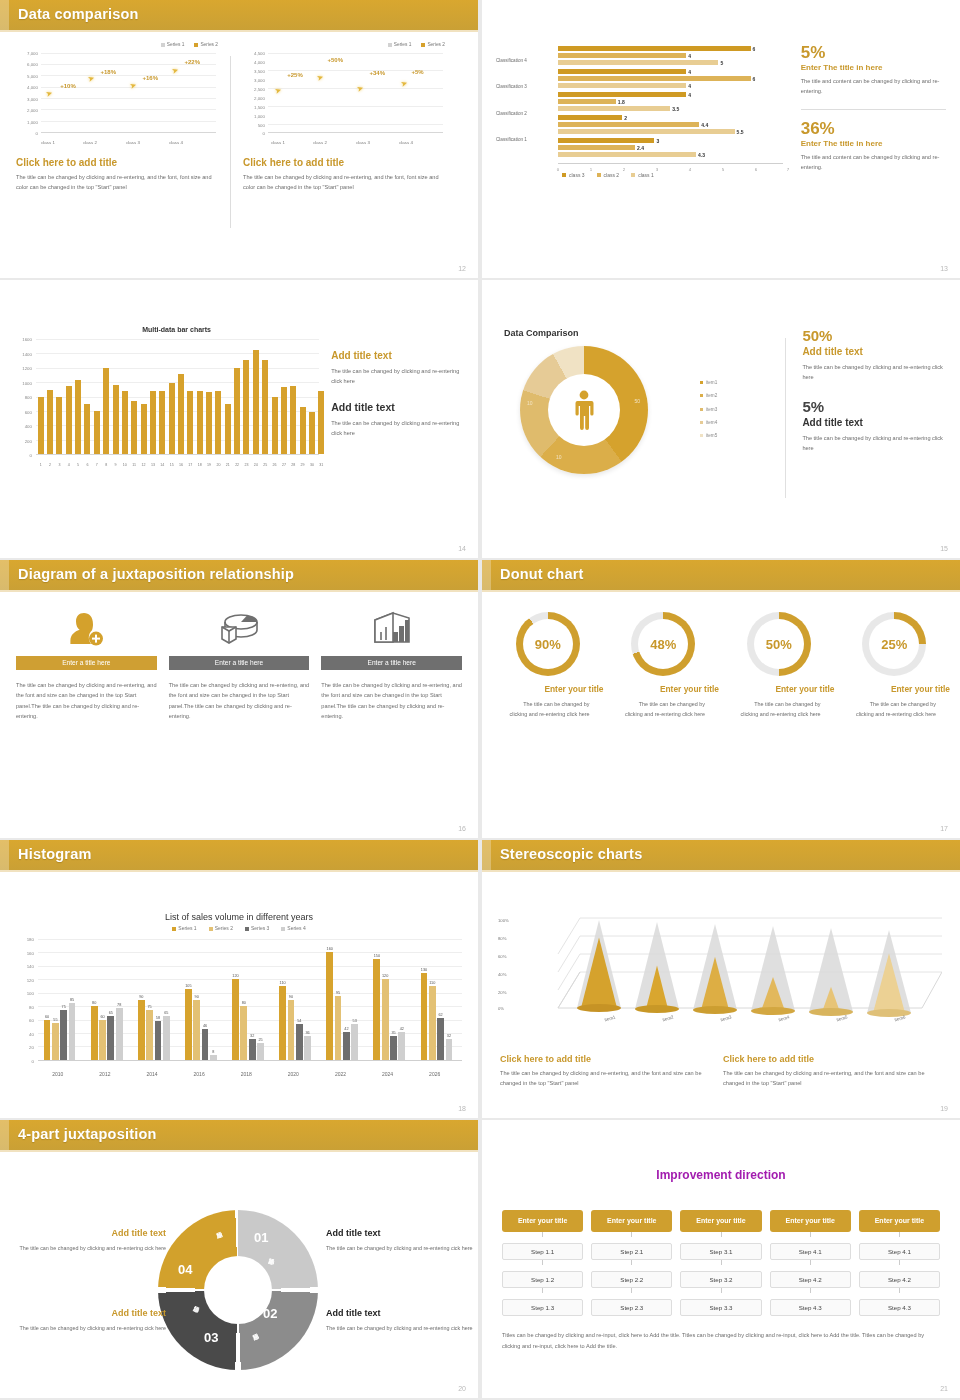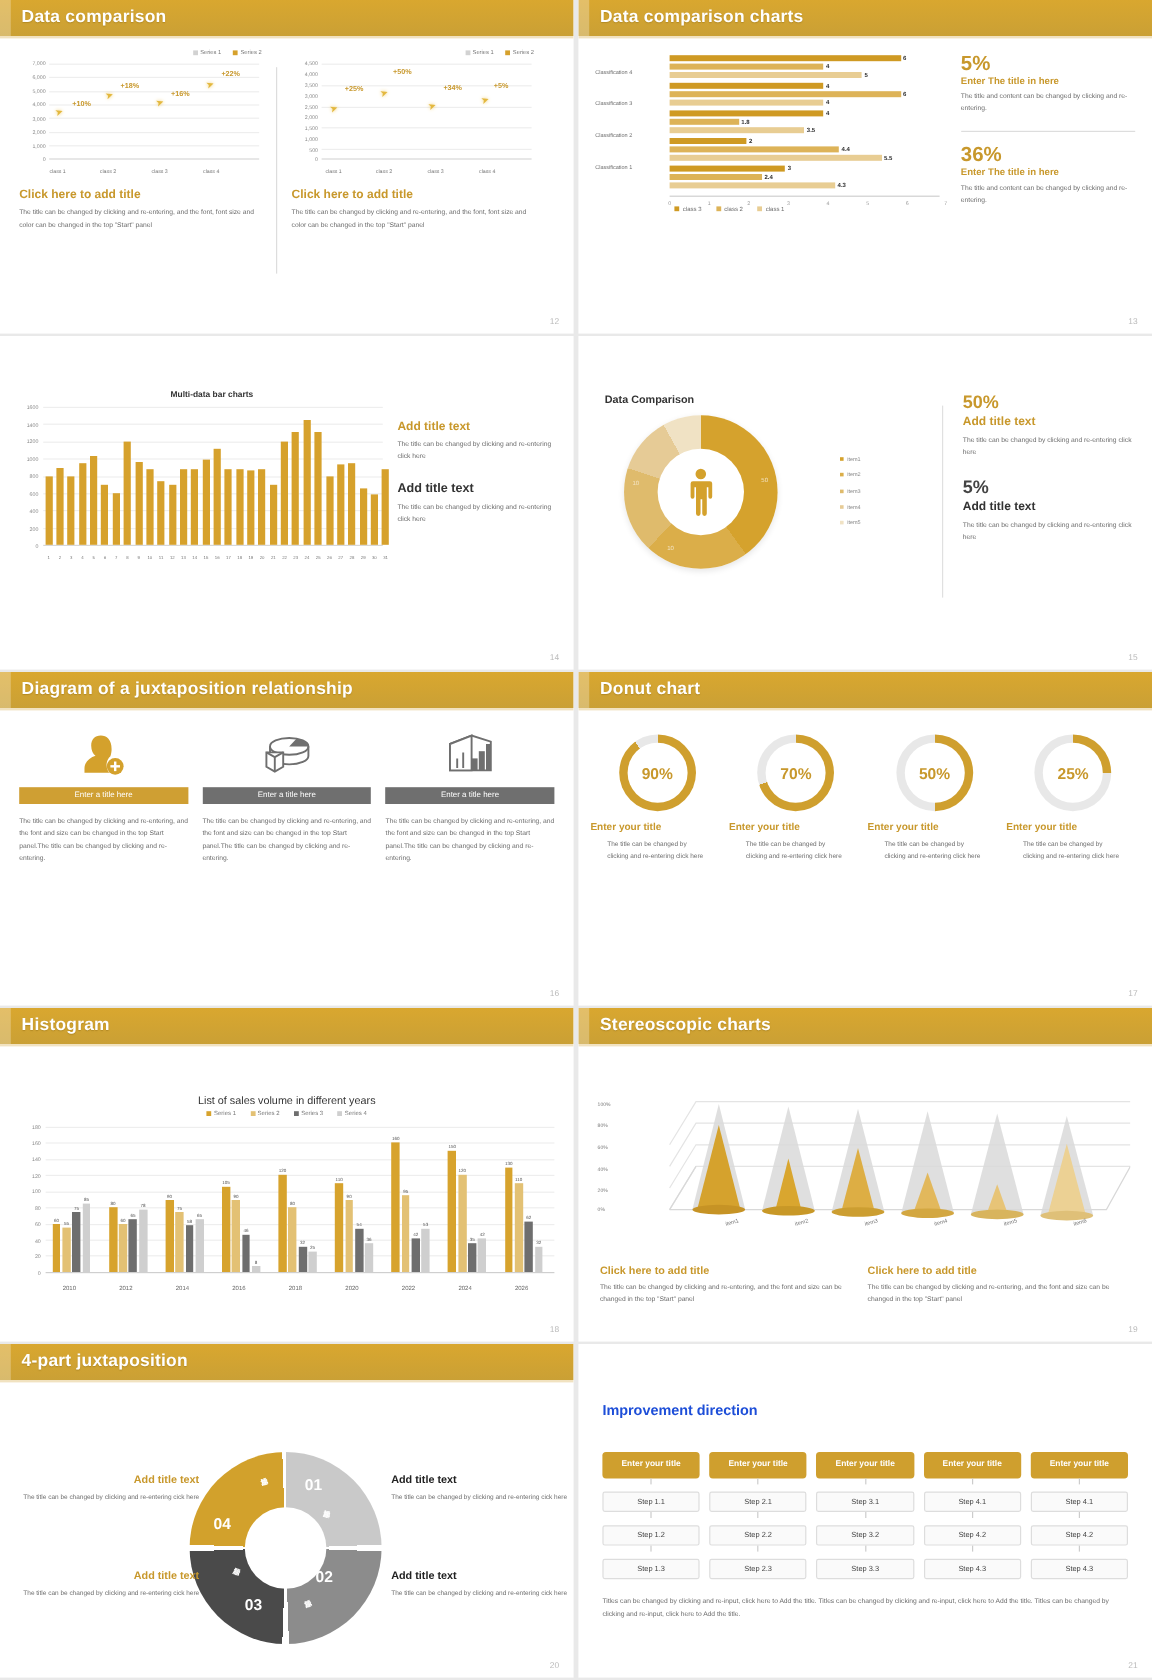--- a/index.html
+++ b/index.html
@@ -69,21 +69,21 @@
   
   .s16{display:flex;padding:16px 16px 0 16px;gap:12px;}
   .s16 .col{width:142px;}
   .icon16{height:42px;display:flex;align-items:center;justify-content:center;}
   .btn16{height:14px;line-height:14px;text-align:center;color:#fff;font-size:6.6px;margin:6px 0 10px;}
   .bgold{background:#cf9f33;}
   .bgray{background:#6f6f6f;}
 
   
   .s17{display:flex;padding:20px 10px 0 10px;gap:4px;}
-  .s17 .col{width:112px;text-align:left;}
+  .s17 .col{width:112px;text-align:right;}
   .ring{width:64px;height:64px;margin:0 auto 8px;border-radius:50%;position:relative;}
   .ring .hole{position:absolute;left:7px;top:7px;right:7px;bottom:7px;background:#fff;border-radius:50%;display:flex;align-items:center;justify-content:center;font-size:13px;font-weight:bold;color:#c8982c;}
   .t17{color:#c8982c;font-size:8.4px;font-weight:bold;margin-bottom:5px;}
   .p17{font-size:5.4px;color:#6d6d6d;line-height:1.9;padding:0 14px;}
 
   
   .s18{padding:6px 8px 0 8px;position:relative;}
   .c18title{text-align:center;font-size:9px;color:#333;margin:4px 0 3px;}
   .h18{position:relative;height:148px;margin-top:4px;}
   .h18plot{position:absolute;left:30px;right:8px;top:4px;bottom:22px;border-bottom:1px solid #cfcfcf;}
@@ -102,21 +102,21 @@
   .x19{position:absolute;font-size:4.6px;color:#777;transform:translateX(-50%) rotate(-16deg);}
 
   
   .s20{position:relative;padding-top:8px;}
   .s20 .txt{position:absolute;width:150px;}
   .s20 .t{font-size:9px;font-weight:bold;margin-bottom:5px;}
   .s20 .p{font-size:5.4px;color:#6d6d6d;line-height:1.9;}
 
   
   .s21{padding:10px 20px 0 20px;}
-  .imp{text-align:left;color:#1d4ed8;font-size:12px;font-weight:bold;margin:6px 0 28px;}
+  .imp{text-align:center;color:#a21caf;font-size:12px;font-weight:bold;margin:6px 0 28px;}
   .cols21{display:flex;gap:8px;justify-content:center;}
   .col21{flex:1;}
   .top21{background:#cf9f2e;color:#fff;font-size:7px;font-weight:bold;text-align:center;height:22px;line-height:22px;border-radius:3px;}
   .step21{border:1px solid #ddd;background:#fafafa;color:#444;font-size:6.2px;text-align:center;height:15px;line-height:15px;margin-top:6px;border-radius:2px;}
   .conn{width:1px;height:5px;background:#ccc;margin:0 auto;}
   .foot21{font-size:5.6px;color:#6d6d6d;line-height:2;margin-top:14px;text-align:left;}
 </style>
 </head>
 <body>
 
@@ -241,24 +241,20 @@
           <div class="xlab" style="left:163px">class 4</div>
         </div>
         <div class="ttl-gold" style="margin:10px 0 4px">Click here to add title</div>
         <div class="para">The title can be changed by clicking and re-entering, and the font, font size and color can be changed in the top "Start" panel</div>
       </div>
     </div>
     <div class="pg">12</div>
   </div>
 
   <div class="slide">
-    <div class="hdr">
-      <div class="bar-l"></div>
-      <h1>Data comparison charts</h1>
-    </div>
     <div class="body s13">
       <div class="left">
         <div class="hbarchart">
           <div class="catlab" style="top:12%">Classification 4</div>
           <div class="catlab" style="top:32%">Classification 3</div>
           <div class="catlab" style="top:52%">Classification 2</div>
           <div class="catlab" style="top:72%">Classification 1</div>
           <div class="hplot">
             <div class="hb c3" style="top:2px;width:85.7%"></div>
               <div class="hval" style="left:86.6%;top:4.5px">6</div>
@@ -523,21 +519,21 @@
     <div class="body s17">
       <div class="col">
         <div class="ring" style="background:conic-gradient(#cf9f2e 0deg 324deg,#e8e8e8 324deg 360deg)">
           <div class="hole">90%</div>
         </div>
         <div class="t17">Enter your title</div>
         <div class="p17">The title can be changed by clicking and re-entering click here</div>
       </div>
       <div class="col">
         <div class="ring" style="background:conic-gradient(#cf9f2e 0deg 252deg,#e8e8e8 252deg 360deg)">
-          <div class="hole">70%</div>
+          <div class="hole">48%</div>
         </div>
         <div class="t17">Enter your title</div>
         <div class="p17">The title can be changed by clicking and re-entering click here</div>
       </div>
       <div class="col">
         <div class="ring" style="background:conic-gradient(#cf9f2e 0deg 180deg,#e8e8e8 180deg 360deg)">
           <div class="hole">50%</div>
         </div>
         <div class="t17">Enter your title</div>
         <div class="p17">The title can be changed by clicking and re-entering click here</div>

